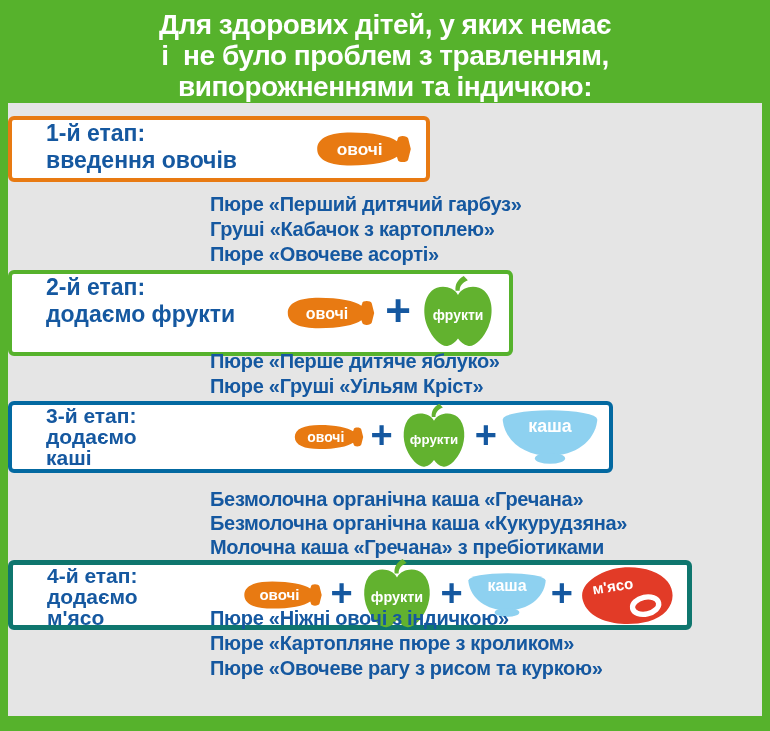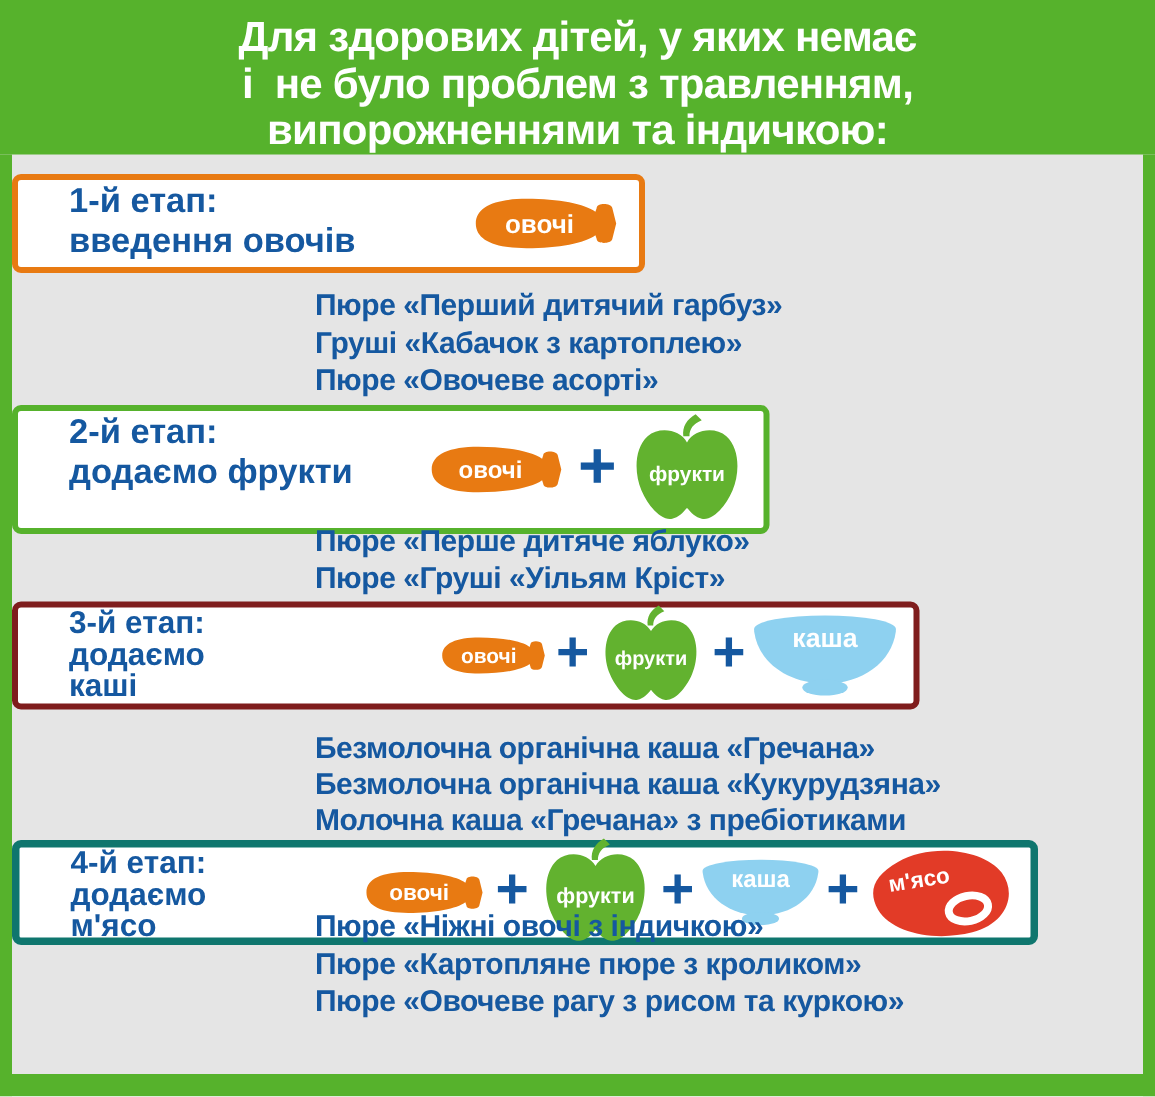--- a/index.html
+++ b/index.html
@@ -22,21 +22,21 @@
   .strip-bottom{ left: 0; top: 716px; width: 770px; height: 15px; }
 
   
   .stage-box {
     position: absolute; background: #ffffff; border-radius: 6px;
     display: flex; justify-content: space-between;
     padding-left: 34px; padding-right: 10px;
   }
   .box-1 { left: 8px; top: 116px; width: 422px; height: 66px; border: 4px solid #e87a12; }
   .box-2 { left: 8px; top: 270px; width: 505px; height: 86px; border: 4px solid #56b22c; }
-  .box-3 { left: 8px; top: 401px; width: 605px; height: 72px; border: 4px solid #7f1d1d; }
+  .box-3 { left: 8px; top: 401px; width: 605px; height: 72px; border: 4px solid #0369a1; }
   .box-4 { left: 8px; top: 560px; width: 684px; height: 70px; border: 5px solid #0f766e; }
 
   .stage-title { color: #1558a0; font-weight: 700; white-space: nowrap; }
   .stage-title.big  .t-line { font-size: 23px; line-height: 27px; }
   .stage-title.tight .t-line { font-size: 21px; line-height: 21px; }
 
   .icon-row { display: flex; align-items: center; }
   .plus {
     color: #1558a0; font-weight: 700; font-size: 44px; line-height: 40px;
     margin: 0 6px; transform: translateY(-2px);

